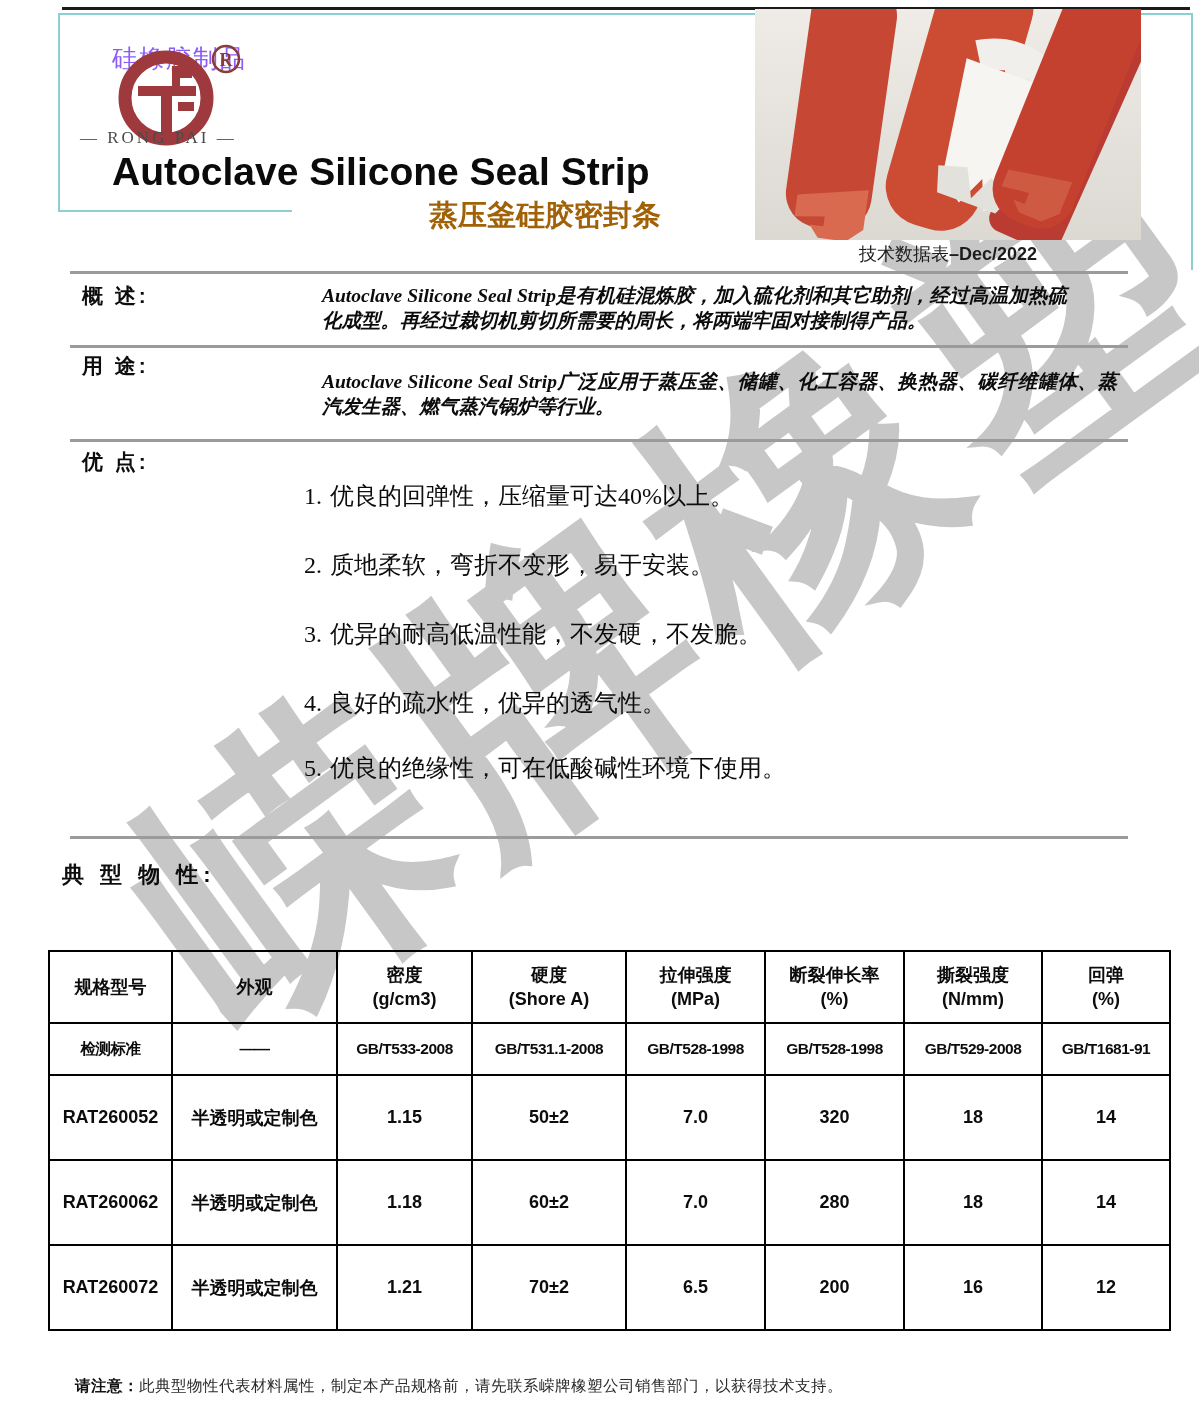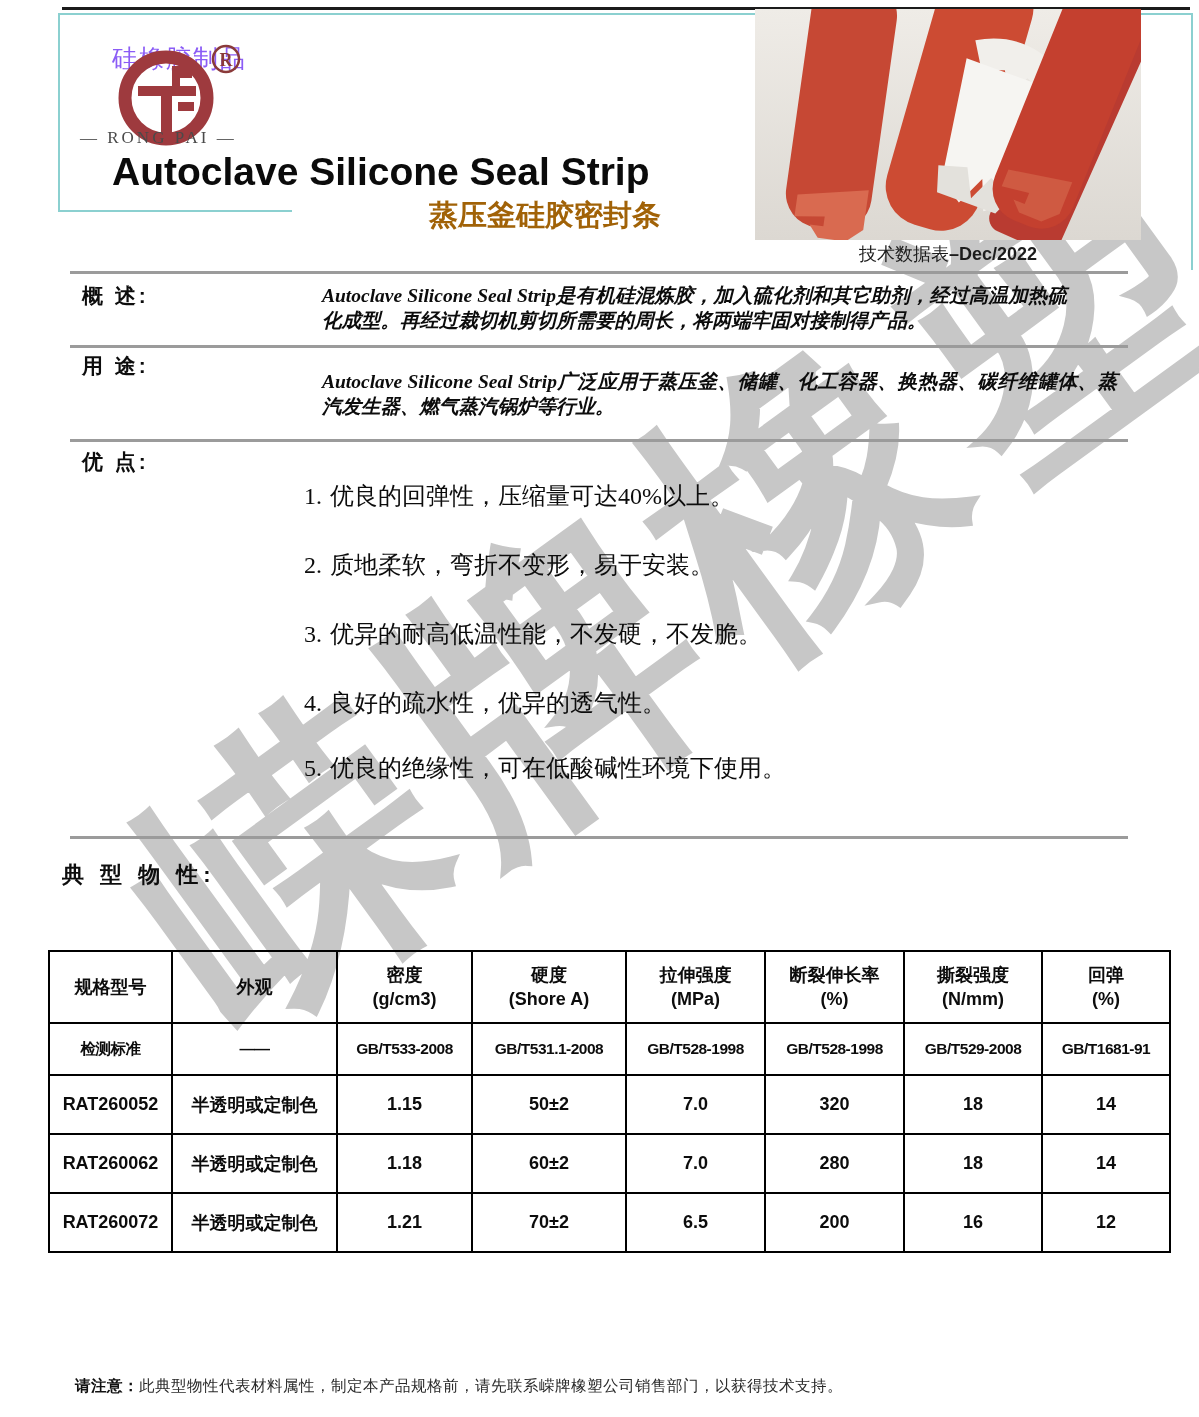--- a/index.html
+++ b/index.html
@@ -57,21 +57,21 @@
   .lbl-props { position:absolute; left:62px; top:860px; font-size:22px; font-weight:bold; letter-spacing:5px; color:#0d0d0d; }
   
   .props-table { position:absolute; left:48px; top:950px; border-collapse:collapse; table-layout:fixed; }
   .props-table td, .props-table th {
     border:2px solid #000; text-align:center; vertical-align:middle;
     font-family:"Liberation Sans", sans-serif; font-weight:bold; color:#0c0c0c;
     padding:0 2px; overflow:hidden;
   }
   .props-table th { font-size:18px; height:72px; line-height:24px; }
   .props-table .std-row td { font-size:15.5px; height:52px; letter-spacing:-0.5px;margin-left:19px; }
-  .props-table .data-row td { font-size:18px; height:59px; }
+  .props-table .data-row td { font-size:18px; height:85px; }
   .th-unit { font-weight:bold; }
   
   .footer-note { position:absolute; left:75px; top:1376px; font-size:15.5px; color:#2a2a2a; letter-spacing:0.5px; }
   .footer-note .lead { font-weight:bold; color:#111; }
 </style>
 </head>
 <body>
 
 <div class="page">
 

